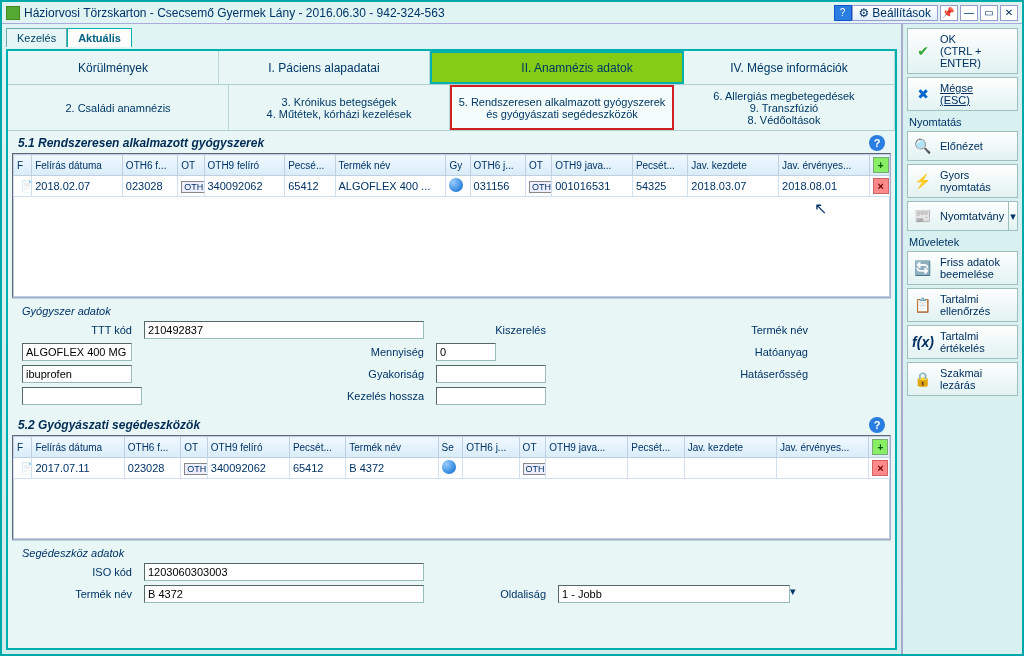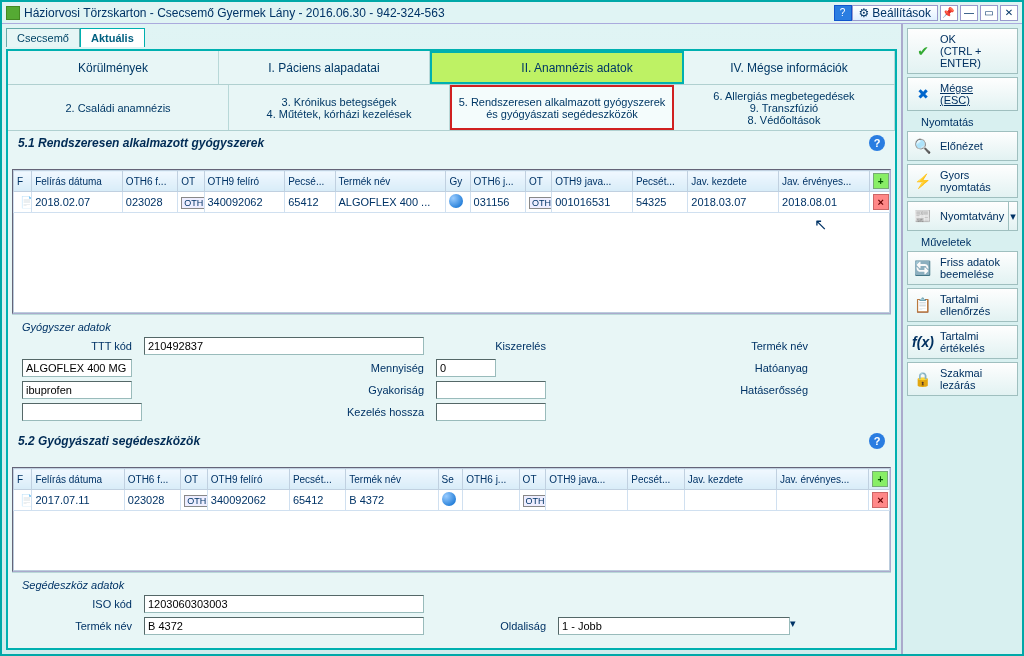--- a/index.html
+++ b/index.html
@@ -13,47 +13,47 @@
 .titlebar .spacer { flex: 1; }
 .titlebar .ctl { width: 18px; height: 16px; border: 1px solid #99c; background: #fff; margin-left: 2px; display: flex; align-items: center; justify-content: center; cursor: pointer; font-size: 10px; }
 .titlebar .settings-btn { height: 16px; padding: 0 6px; border: 1px solid #99c; background: linear-gradient(#fff,#e0f0ff); cursor: pointer; display: flex; align-items: center; gap: 3px; }
 
 .body-row { flex: 1; display: flex; overflow: hidden; }
 
 
 .sidebar { width: 120px; background: #d8f0f0; border-left: 1px solid #aac; padding: 4px; display: flex; flex-direction: column; gap: 3px; }
 .sidebar .sbtn { border: 1px solid #9fbfbf; background: linear-gradient(#fefefe,#e2f2f2); padding: 4px 4px; display: flex; align-items: center; gap: 6px; cursor: pointer; font-size: 11px; color: #003060; }
 .sidebar .sbtn .sicon { width: 22px; height: 20px; flex-shrink: 0; display:flex; align-items:center; justify-content:center; font-size:14px; }
-.sidebar .label { font-size: 11px; color: #003366; padding: 2px 2px 0; margin-left: 12px; }
+.sidebar .label { font-size: 11px; color: #003366; padding: 2px 2px 0; }
 .sidebar .dd { display: flex; }
 .sidebar .dd .dbtn { flex: 1; }
 .sidebar .dd .ar { width: 16px; border: 1px solid #9fbfbf; border-left: none; background: linear-gradient(#fefefe,#e2f2f2); display:flex; align-items:center; justify-content:center; cursor:pointer; }
 
 
 .main { flex: 1; display: flex; flex-direction: column; background: linear-gradient(#e0f4f4,#d0ecec); border-right: 1px solid #aac; padding: 4px; }
 
 .view-tabs { display: flex; gap: 0; margin-bottom: 2px; }
 .view-tabs .tab { padding: 3px 10px; border: 1px solid #6aa; border-bottom: none; background: #e6f6f6; cursor: pointer; font-size: 11px; color: #004466; }
 .view-tabs .tab.active { background: #fff; border-color: #00b0b0; color: #006080; font-weight: bold; }
 
 .content-frame { flex: 1; border: 2px solid #00b0b0; background: #e8f6f6; display: flex; flex-direction: column; overflow: hidden; }
 
 
 .ptabs { display: flex; height: 34px; border-bottom: 1px solid #b0d0d0; }
 .ptabs .pt { flex: 1; display: flex; align-items: center; justify-content: center; text-align: center; font-size: 12px; color: #003866; cursor: pointer; border-right: 1px solid #b8d8d8; }
-.ptabs .pt.active { border: 2px solid #00b0b0; background: #bef264; padding-left: 40px; }
+.ptabs .pt.active { border: 2px solid #00b0b0; background: #84cc16; padding-left: 40px; }
 
 
 .stabs { display: flex; height: 46px; border-bottom: 1px solid #b0d0d0; font-size: 11px; }
 .stabs .st { flex: 1; display: flex; flex-direction: column; align-items: center; justify-content: center; text-align: center; color: #003866; cursor: pointer; border-right: 1px solid #b8d8d8; padding: 0 6px; }
 .stabs .st.active { border: 2px solid #d02020; background: #f4fcfc; }
 
 .scroll-body { flex: 1; overflow-y: auto; padding: 2px 4px 6px; }
 
-.section-title { font-weight: bold; font-style: italic; font-size: 12px; color: #002b55; padding: 2px 6px 18px; display: flex; align-items: center; justify-content: flex-end; }
+.section-title { font-weight: bold; font-style: italic; font-size: 12px; color: #002b55; padding: 2px 6px 2px; display: flex; align-items: center; justify-content: flex-end; }
 .section-title .help { margin-left: auto; width: 16px; height: 16px; border-radius: 50%; background: #2a7de1; color: #fff; display:flex; align-items:center; justify-content:center; font-style: normal; font-weight: bold; font-size: 11px; cursor: pointer; }
 
 .grid { border: 1px inset #aac; background: #fff; }
 .grid table { width: 100%; border-collapse: collapse; table-layout: fixed; }
 .grid th { background: linear-gradient(#f0f8ff,#d8ecf8); border: 1px solid #c0d0e0; font-size: 10px; font-weight: normal; padding: 2px 3px; text-align: left; white-space: nowrap; overflow: hidden; text-overflow: ellipsis; }
 .grid td { border: 1px solid #d0e0f0; font-size: 11px; padding: 2px 3px; background: #fff; white-space: nowrap; overflow: hidden; text-overflow: ellipsis; }
 .grid .wspace { height: 100px; background: #fff; border: 1px solid #bcd; border-top: none; }
 .grid .addbtn, .grid .delbtn { width: 16px; height: 16px; border: 1px solid #7a7; display:inline-flex; align-items:center; justify-content:center; cursor:pointer; font-weight:bold; }
 .grid .addbtn { background: #8e6; color: #050; }
 .grid .delbtn { background: #f88; color: #600; border-color:#c66; }
@@ -85,21 +85,21 @@
     </span>
     <span class="ctl" style="color:#c22;">📌</span>
     <span class="ctl">—</span>
     <span class="ctl">▭</span>
     <span class="ctl">✕</span>
   </div>
 
   <div class="body-row">
     <div class="main">
       <div class="view-tabs">
-        <div class="tab">Csecsemő</div>
+        <div class="tab">Kezelés</div>
         <div class="tab active">Aktuális</div>
       </div>
 
       <div class="content-frame">
         <div class="ptabs">
           <div class="pt">Körülmények</div>
           <div class="pt">I. Páciens alapadatai</div>
           <div class="pt active">II. Anamnézis adatok</div>
           <div class="pt">IV. Mégse információk</div>
         </div>

